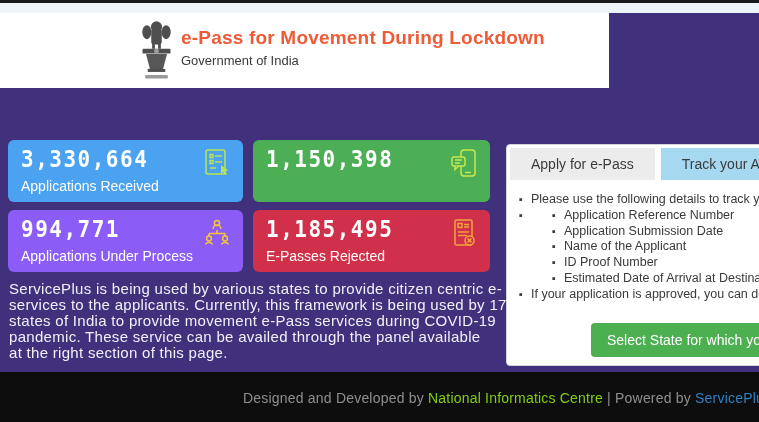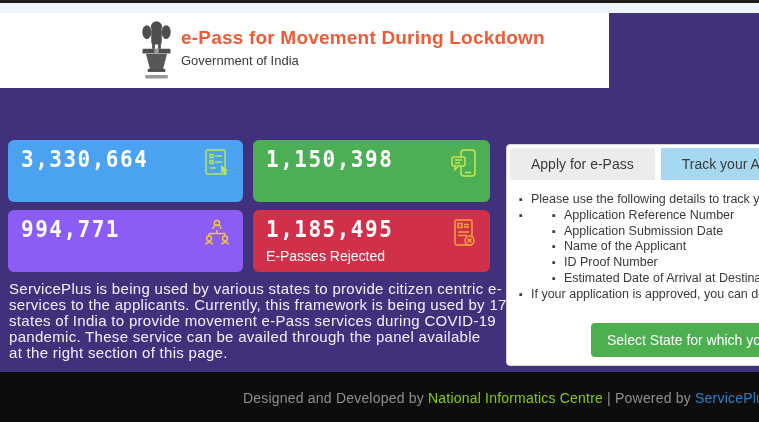--- a/index.html
+++ b/index.html
@@ -111,20 +111,21 @@
   <div class="header-title">e-Pass for Movement During Lockdown</div>
   <div class="header-sub">Government of India</div>
 </div>
 
 <div class="main">
 
   <div class="cards">
 
     <div class="card" style="background: rgb(75, 162, 240);">
       <div class="card-value">3,330,664</div>
+      <div class="card-label">Applications Received</div>
       <span class="card-icon">
         <svg width="30" height="30" viewBox="0 0 30 30" fill="none" stroke="#b9e455" stroke-width="1.5">
           <rect x="4" y="2" width="19" height="24" rx="2"></rect>
           <rect x="8" y="6.5" width="3" height="3"></rect>
           <line x1="13" y1="8" x2="20" y2="8"></line>
           <rect x="8" y="12.5" width="3" height="3"></rect>
           <line x1="13" y1="14" x2="20" y2="14"></line>
           <line x1="8" y1="20" x2="14" y2="20"></line>
           <path d="M19 17 v9 l2.2-2.2 1.6 3.4 2.2-1 -1.6-3.4 3-.4 z" fill="#b9e455" stroke="none"></path>
         </svg>
@@ -140,20 +141,21 @@
           <rect x="3" y="9" width="13" height="9" rx="2" fill="#4caf55"></rect>
           <line x1="6" y1="12" x2="13" y2="12"></line>
           <line x1="6" y1="15" x2="11" y2="15"></line>
           <path d="M6 18 v3.5 l3.5-3.5" fill="#4caf55"></path>
         </svg>
       </span>
     </div>
 
     <div class="card" style="background: #8b5cf6;">
       <div class="card-value">994,771</div>
+      <div class="card-label">Applications Under Process</div>
       <span class="card-icon">
         <svg width="30" height="30" viewBox="0 0 30 30" fill="none" stroke="#f5c63a" stroke-width="1.5">
           <circle cx="15" cy="5" r="2.6"></circle>
           <path d="M11 11 a4 4 0 0 1 8 0"></path>
           <line x1="15" y1="12" x2="15" y2="15.5"></line>
           <line x1="7" y1="15.5" x2="23" y2="15.5"></line>
           <line x1="7" y1="15.5" x2="7" y2="18"></line>
           <line x1="23" y1="15.5" x2="23" y2="18"></line>
           <circle cx="7" cy="20.5" r="2.4"></circle>
           <path d="M3.5 26.5 a3.8 3.8 0 0 1 7 0"></path>

